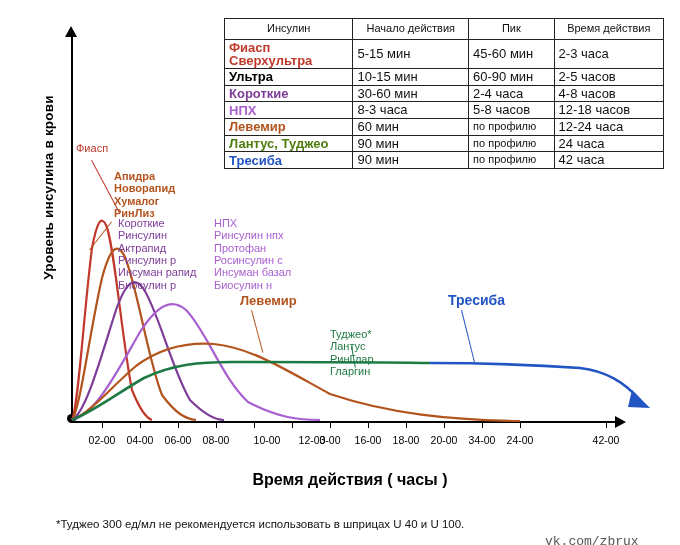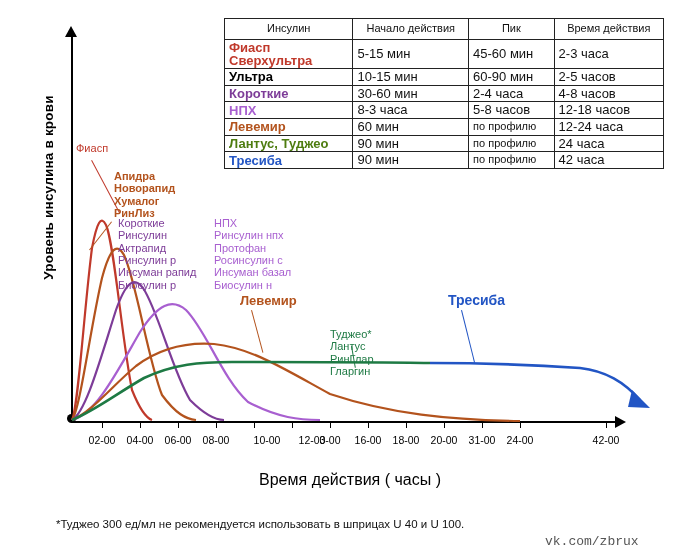--- a/index.html
+++ b/index.html
@@ -25,21 +25,21 @@
   td.name.name-sm{font-size:10.5px;}
 
   
   .axis-line{position:absolute;background:#000;}
   .y-axis{left:71px;top:26px;width:1.6px;height:386px;}
   .x-axis{left:71px;top:411px;width:550px;height:1.6px;}
   .arrow-up{position:absolute;left:65px;top:16px;width:0;height:0;border-left:6px solid transparent;border-right:6px solid transparent;border-bottom:11px solid #000;}
   .arrow-right{position:absolute;left:615px;top:406px;width:0;height:0;border-top:6px solid transparent;border-bottom:6px solid transparent;border-left:11px solid #000;}
 
   .y-title{position:absolute;left:-62px;top:170px;width:220px;text-align:center;transform:rotate(-90deg);font-size:13.5px;font-weight:bold;color:#000;letter-spacing:.2px;}
-  .x-title{position:absolute;left:140px;top:461px;width:420px;text-align:center;font-size:16px;font-weight:normal;color:#000;}
+  .x-title{position:absolute;left:140px;top:461px;width:420px;text-align:center;font-size:16px;font-weight:bold;color:#000;}
 
   .tick{position:absolute;top:411px;width:1.4px;height:7px;background:#000;}
   .tick-label{position:absolute;top:424px;font-size:10.5px;color:#000;width:40px;text-align:center;}
 
   .origin-dot{position:absolute;left:67px;top:404px;width:9px;height:9px;background:#000;border-radius:50%;}
 
   
   .ann{position:absolute;font-size:11px;line-height:1.12;white-space:nowrap;}
   .ann.b{font-weight:bold;}
   .leader{position:absolute;background:#000;height:1.2px;transform-origin:0 0;}
@@ -137,21 +137,21 @@
   <div class="tick-label" style="left:82px;">02-00</div>
   <div class="tick-label" style="left:120px;">04-00</div>
   <div class="tick-label" style="left:158px;">06-00</div>
   <div class="tick-label" style="left:196px;">08-00</div>
   <div class="tick-label" style="left:234px;margin-left:13px;">10-00</div>
   <div class="tick-label" style="left:272px;margin-left:20px;">12-00</div>
   <div class="tick-label" style="left:310px;">3-00</div>
   <div class="tick-label" style="left:348px;">16-00</div>
   <div class="tick-label" style="left:386px;">18-00</div>
   <div class="tick-label" style="left:424px;">20-00</div>
-  <div class="tick-label" style="left:462px;">31-00</div>
+  <div class="tick-label" style="left:462px;">34-00</div>
   <div class="tick-label" style="left:500px;">24-00</div>
   <div class="tick-label" style="left:586px;">42-00</div>
 
   <svg class="curves" viewBox="0 0 680 545">
 
     <path fill="none" stroke="#c0392b" stroke-width="2.2" d="M72,410 C78,400 84,300 92,238 C97,212 101,205 106,215 C114,232 122,330 132,380 C140,400 146,408 152,410"></path>
 
     <path fill="none" stroke="#b3531d" stroke-width="2.2" d="M72,410 C80,400 90,320 102,268 C110,238 117,232 124,245 C136,270 148,350 162,385 C176,404 186,409 196,410"></path>
 
     <path fill="none" stroke="#7d3c98" stroke-width="2.2" d="M72,410 C86,402 100,350 116,300 C126,272 134,266 143,278 C158,300 172,360 190,390 C206,406 216,410 224,410"></path>

